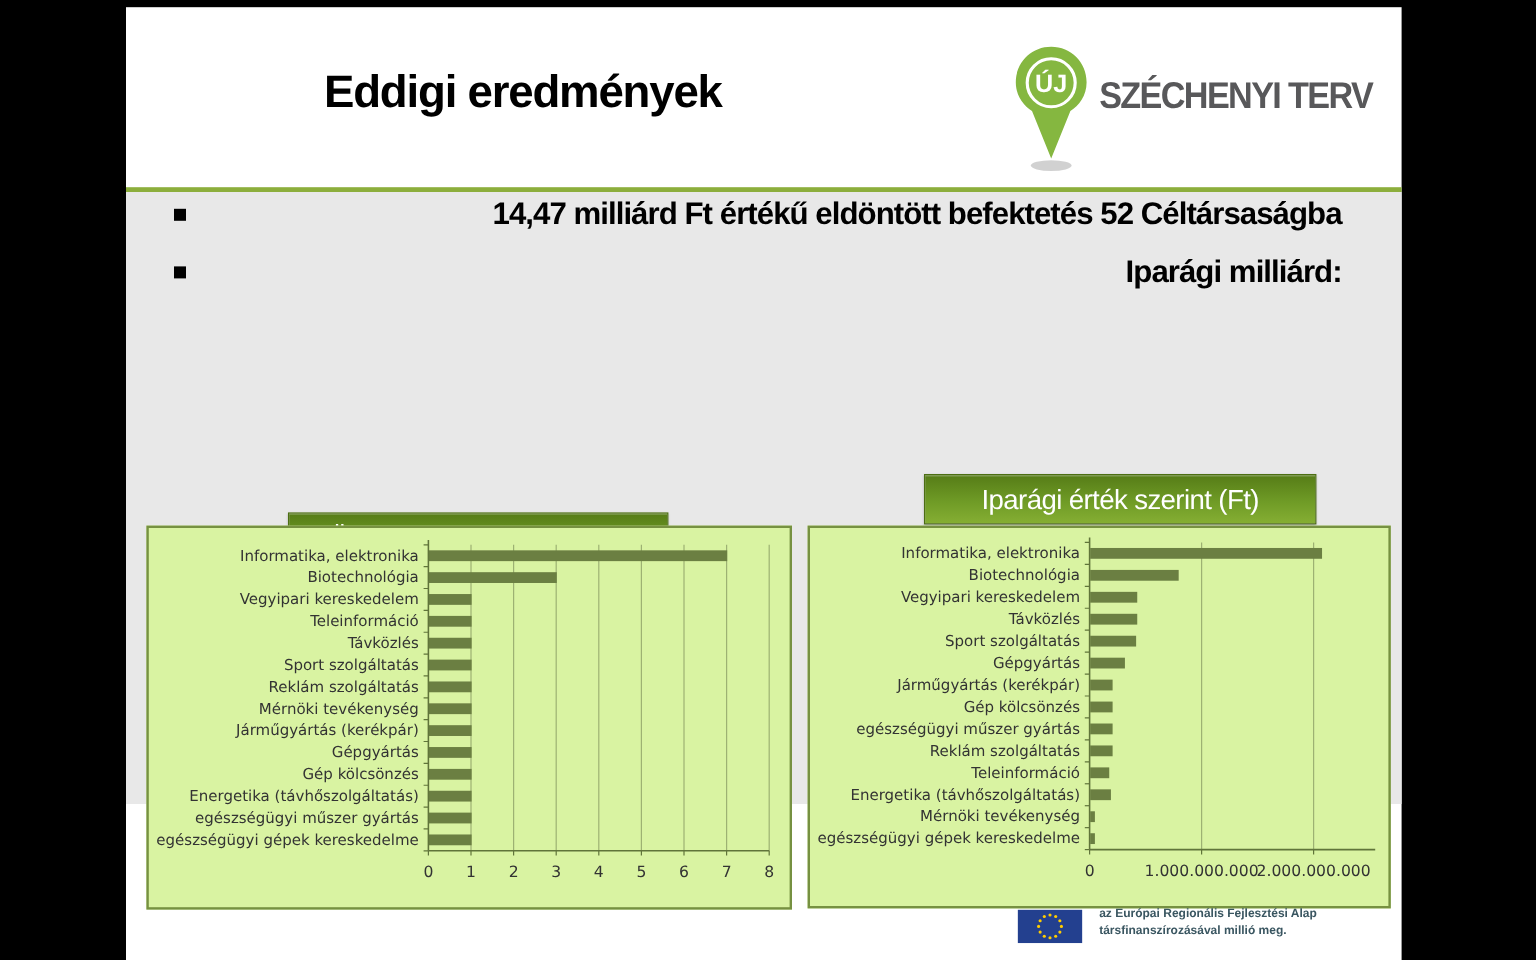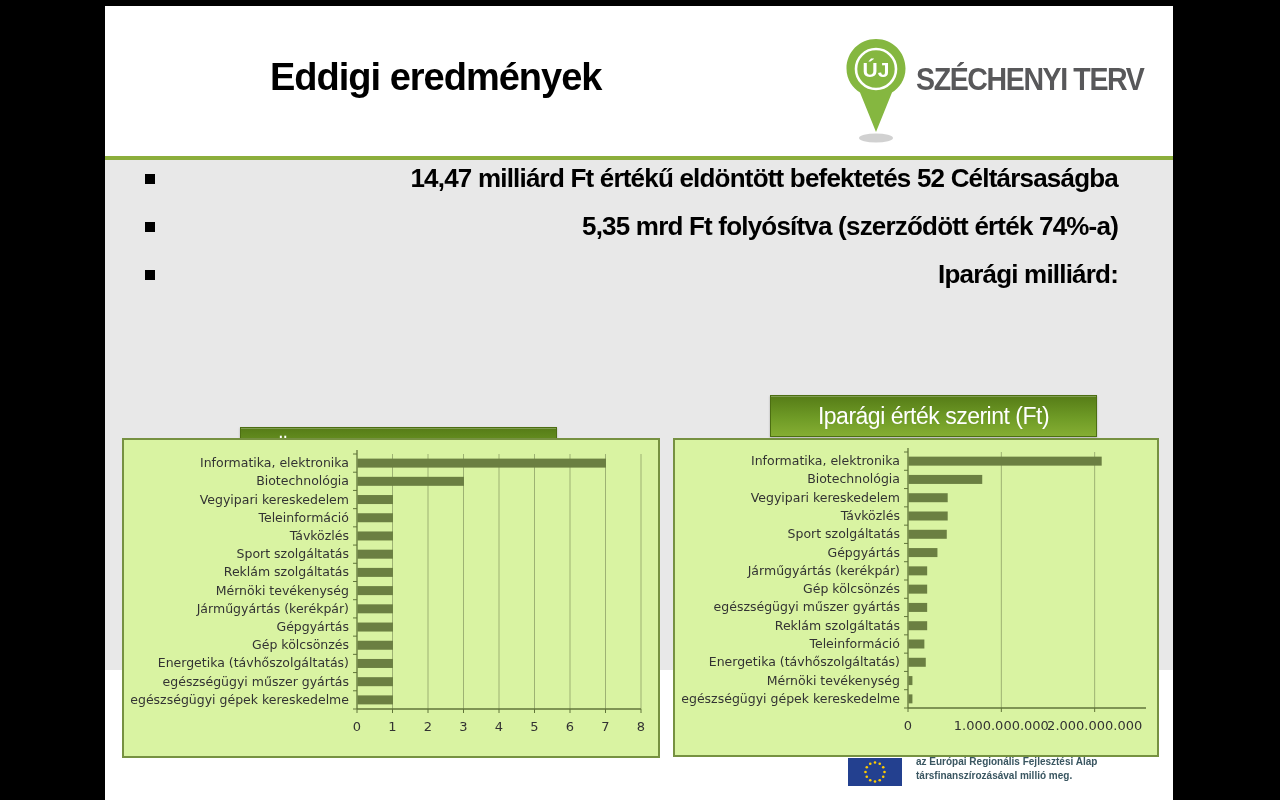--- a/index.html
+++ b/index.html
@@ -1,16 +1,16 @@
 <!DOCTYPE html>
 <html><head>
 <meta charset="utf-8">
 <style>
   html,body{margin:0;padding:0;background:#000;}
-  .canvas{position:relative;width:1280px;height:800px;background:#000;overflow:hidden;
+  .canvas{position:relative;width:1168px;height:800px;background:#000;overflow:hidden;
           font-family:"Liberation Sans","DejaVu Sans",sans-serif;}
   .slide-bg{position:absolute;left:105px;top:6px;width:1068px;height:794px;background:#ffffff;}
   .gray-band{position:absolute;left:105px;top:160px;width:1068px;height:510px;background:#e8e8e8;}
   .green-rule{position:absolute;left:105px;top:156px;width:1068px;height:4px;background:#8cae3c;}
   .page-title{position:absolute;left:270px;top:56px;font-size:38px;font-weight:bold;color:#000;
               letter-spacing:-1px;}
   
   .logo-balloon{position:absolute;left:845px;top:38px;width:62px;height:106px;}
   .logo-text{position:absolute;left:916px;top:62px;font-size:31px;font-weight:bold;color:#58585a;
              letter-spacing:-1.5px;transform:scaleX(.92);transform-origin:left top;white-space:nowrap;}
@@ -49,21 +49,20 @@
   <svg class="logo-balloon" viewBox="0 0 62 106">
     <ellipse cx="31" cy="100" rx="17" ry="4.5" fill="rgba(0,0,0,0.18)"></ellipse>
     <path d="M31 1 C47.5 1 60.5 14 60.5 30.5 C60.5 42 54 50 47 54.5 L31 94 L15 54.5 C8 50 1.5 42 1.5 30.5 C1.5 14 14.5 1 31 1 Z" fill="#85b740"></path>
     <circle cx="31" cy="31" r="20" fill="none" stroke="#ffffff" stroke-width="2.6"></circle>
     <text x="31" y="39" text-anchor="middle" font-size="21" font-weight="bold" fill="#ffffff" font-family="Liberation Sans, sans-serif">ÚJ</text>
   </svg>
   <div class="logo-text">SZÉCHENYI TERV</div>
 
   <ul class="bullets">
     <li>14,47 milliárd Ft értékű eldöntött befektetés 52 Céltársaságba</li>
-    <li>5,35 mrd Ft folyósítva (szerződött érték 74%-a)</li>
     <li>Iparági milliárd:</li>
   </ul>
 
   <div class="chart-header hdr-left">Ügylet darabszám szerint</div>
   <div class="chart-header hdr-right">Iparági érték szerint (Ft)</div>
 
   <div class="panel panel-left">
     <svg id="chart-left" width="534" height="316">
         <line x1="268.5" y1="14" x2="268.5" y2="269" stroke="#9db173" stroke-width="1"></line>
         <line x1="304" y1="14" x2="304" y2="269" stroke="#9db173" stroke-width="1"></line>

